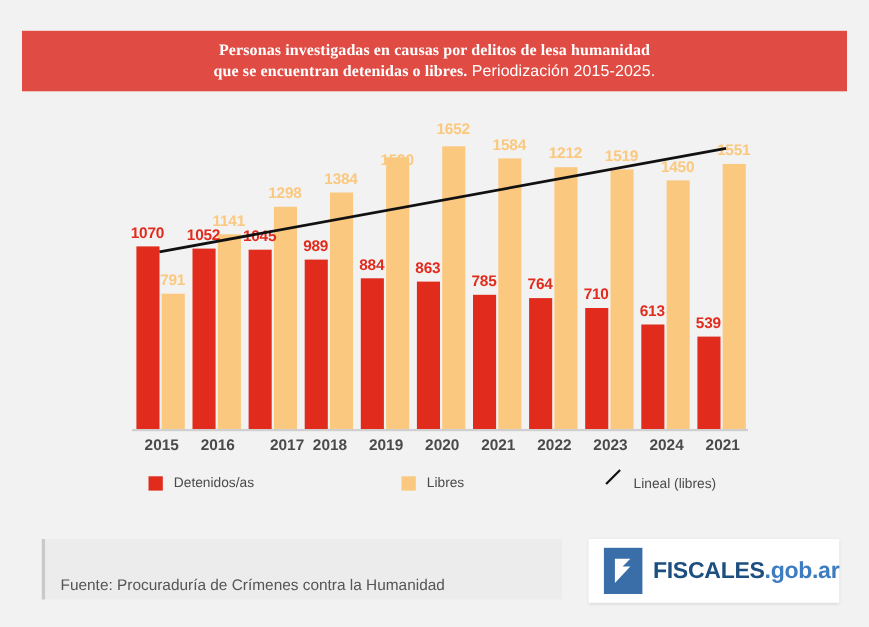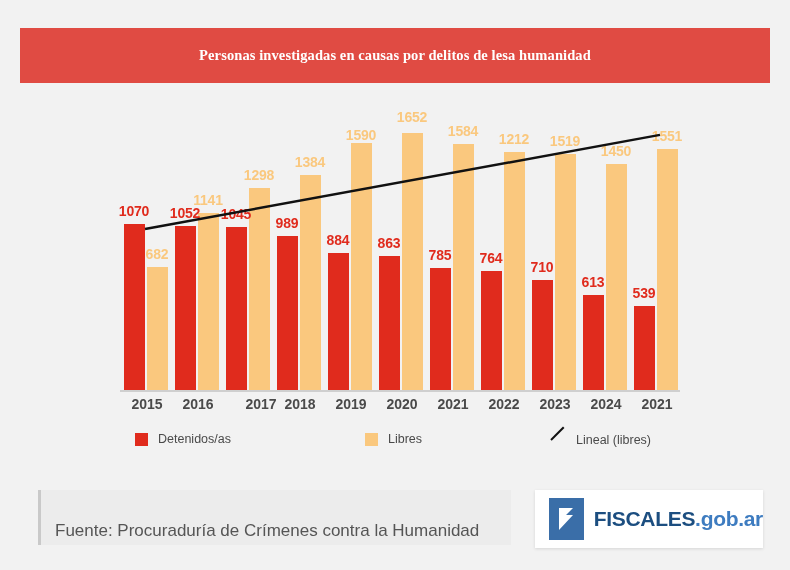--- a/index.html
+++ b/index.html
@@ -176,21 +176,21 @@
     left: 38px;
     top: 490px;
     width: 470px;
     height: 55px;
     background: #ececec;
     border-left: 3px solid #c9c9c9;
     display: flex;
     align-items: center;
   }
   .source-text {
-    font-size: 17px;
+    font-size: 14px;
     color: #555;
     padding-left: 14px;
     margin-top: 27px;
   }
   .logo-box {
     position: absolute;
     left: 535px;
     top: 490px;
     width: 228px;
     height: 58px;
@@ -218,29 +218,32 @@
 </style>
 </head>
 <body>
 
 <div class="page">
 
   <div class="banner">
     <div class="banner-line">
       <span class="b-strong">Personas investigadas en causas por delitos de lesa humanidad</span>
     </div>
+    <div class="banner-line">
+      <span class="b-strong">que se encuentran detenidas o libres.</span><span class="b-light"> Periodización 2015-2025.</span>
+    </div>
   </div>
 
   <div class="chart-wrap">
     <div class="plot" id="plot">
         <div class="group" style="left: 12px;">
           <div class="bar det" style="height: 166.444px;"></div>
           <div class="bar lib" style="height: 123.044px;"></div>
           <div class="bar-label det" style="bottom: 171.444px;">1070</div>
-          <div class="bar-label lib" style="bottom: 128.044px;">682</div>
+          <div class="bar-label lib" style="bottom: 128.044px;">791</div>
         </div>
         <div class="group" style="left: 63px;">
           <div class="bar det" style="height: 163.644px;"></div>
           <div class="bar lib" style="height: 177.489px;"></div>
           <div class="bar-label det" style="bottom: 168.644px;">1052</div>
           <div class="bar-label lib" style="bottom: 182.489px;">1141</div>
         </div>
         <div class="group" style="left: 114px;">
           <div class="bar det" style="height: 162.556px;"></div>
           <div class="bar lib" style="height: 201.911px;"></div>
@@ -250,21 +253,21 @@
         <div class="group" style="left: 165px;">
           <div class="bar det" style="height: 153.844px;"></div>
           <div class="bar lib" style="height: 215.289px;"></div>
           <div class="bar-label det" style="bottom: 158.844px;">989</div>
           <div class="bar-label lib" style="bottom: 220.289px;">1384</div>
         </div>
         <div class="group" style="left: 216px;">
           <div class="bar det" style="height: 137.511px;"></div>
           <div class="bar lib" style="height: 247.333px;"></div>
           <div class="bar-label det" style="bottom: 142.511px;">884</div>
-          <div class="bar-label lib" style="bottom: 247px;">1590</div>
+          <div class="bar-label lib" style="bottom: 237px;">1590</div>
         </div>
         <div class="group" style="left: 267px;">
           <div class="bar det" style="height: 134.244px;"></div>
           <div class="bar lib" style="height: 256.978px;"></div>
           <div class="bar-label det" style="bottom: 139.244px;">863</div>
           <div class="bar-label lib" style="bottom: 265px;">1652</div>
         </div>
         <div class="group" style="left: 318px;">
           <div class="bar det" style="height: 122.111px;"></div>
           <div class="bar lib" style="height: 246.4px;"></div>

